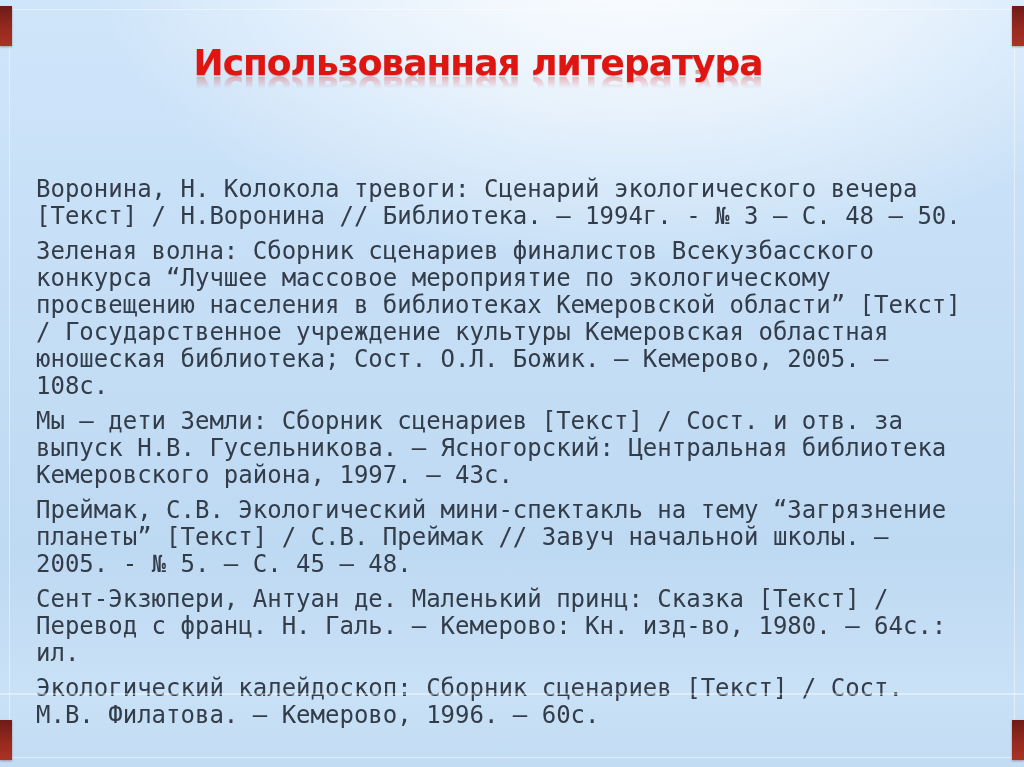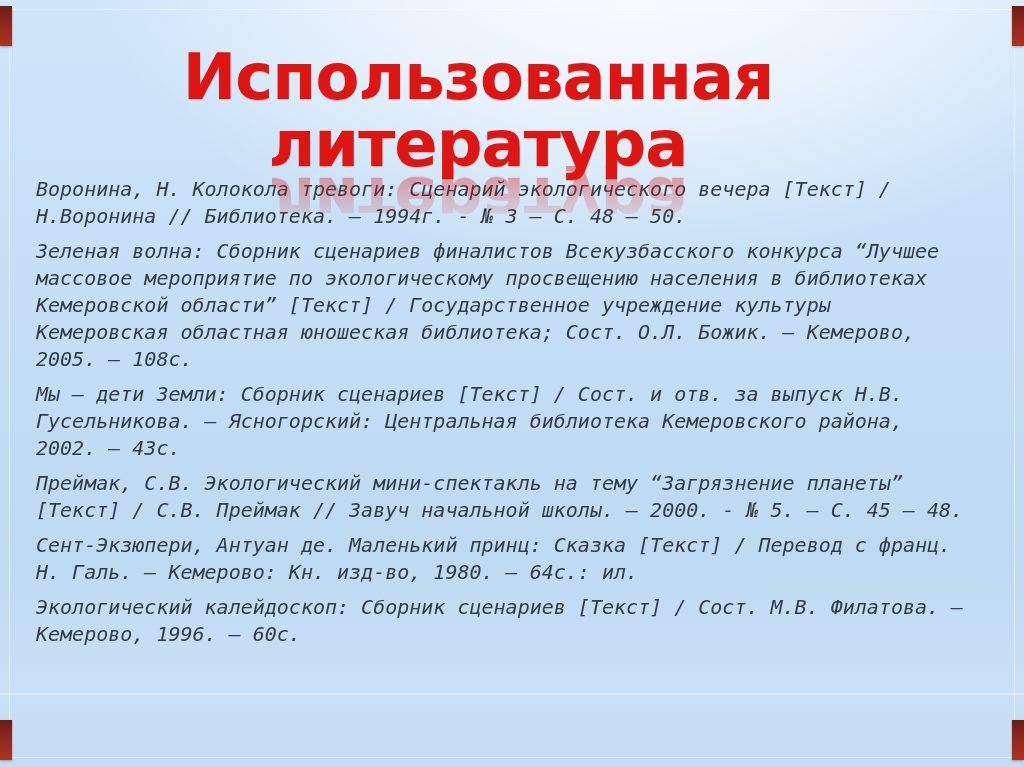--- a/index.html
+++ b/index.html
@@ -49,56 +49,55 @@
     text-align: center;
     padding-top: 44px;
     padding-right: 68px;
     height: 128px;
   }
   .slide-title {
     display: inline-block;
     margin: 0;
     font-family: "DejaVu Sans", "Liberation Sans", sans-serif;
     font-weight: bold;
-    font-size: 64px;
+    font-size: 36px;
     line-height: 1.05;
     letter-spacing: -1px;
     color: #de1511;
     text-shadow: 0 1px 1px rgba(150, 10, 10, 0.25);
     -webkit-box-reflect: below -12px linear-gradient(to bottom, rgba(0,0,0,0) 52%, rgba(0,0,0,0.45) 100%);
   }
   .refs {
     margin: 4px 0 0 36px;
     width: 930px;
   }
   .ref {
     margin: 0 0 8px 0;
-    font-size: 20px;
+    font-size: 24px;
     line-height: 27px;
     color: #333c49;
     word-spacing: 0;
-    font-style: italic;
   }
 </style>
 </head>
 <body>
 
 <div class="slide">
 
   <span class="corner-mark tl"></span>
   <span class="corner-mark tr"></span>
   <span class="corner-mark bl"></span>
   <span class="corner-mark br"></span>
 
   <div class="title-wrap">
     <h1 class="slide-title">Использованная литература</h1>
   </div>
 
   <div class="refs">
     <p class="ref">Воронина, Н. Колокола тревоги: Сценарий экологического вечера [Текст] / Н.Воронина // Библиотека. – 1994г. - № 3 – С. 48 – 50.</p>
     <p class="ref">Зеленая волна: Сборник сценариев финалистов Всекузбасского конкурса “Лучшее массовое мероприятие по экологическому просвещению населения в библиотеках Кемеровской области” [Текст] / Государственное учреждение культуры Кемеровская областная юношеская библиотека; Сост. О.Л. Божик. – Кемерово, 2005. – 108с.</p>
-    <p class="ref">Мы – дети Земли: Сборник сценариев [Текст] / Сост. и отв. за выпуск Н.В. Гусельникова. – Ясногорский: Центральная библиотека Кемеровского района, 2002. – 43с.</p>
-    <p class="ref">Преймак, С.В. Экологический мини-спектакль на тему “Загрязнение планеты” [Текст] / С.В. Преймак // Завуч начальной школы. – 2000. - № 5. – С. 45 – 48.</p>
+    <p class="ref">Мы – дети Земли: Сборник сценариев [Текст] / Сост. и отв. за выпуск Н.В. Гусельникова. – Ясногорский: Центральная библиотека Кемеровского района, 1997. – 43с.</p>
+    <p class="ref">Преймак, С.В. Экологический мини-спектакль на тему “Загрязнение планеты” [Текст] / С.В. Преймак // Завуч начальной школы. – 2005. - № 5. – С. 45 – 48.</p>
     <p class="ref">Сент-Экзюпери, Антуан де. Маленький принц: Сказка [Текст] / Перевод с франц. Н. Галь. – Кемерово: Кн. изд-во, 1980. – 64с.: ил.</p>
     <p class="ref">Экологический калейдоскоп: Сборник сценариев [Текст] / Сост. М.В. Филатова. – Кемерово, 1996. – 60с.</p>
   </div>
 
 </div>
 
 </body></html>

